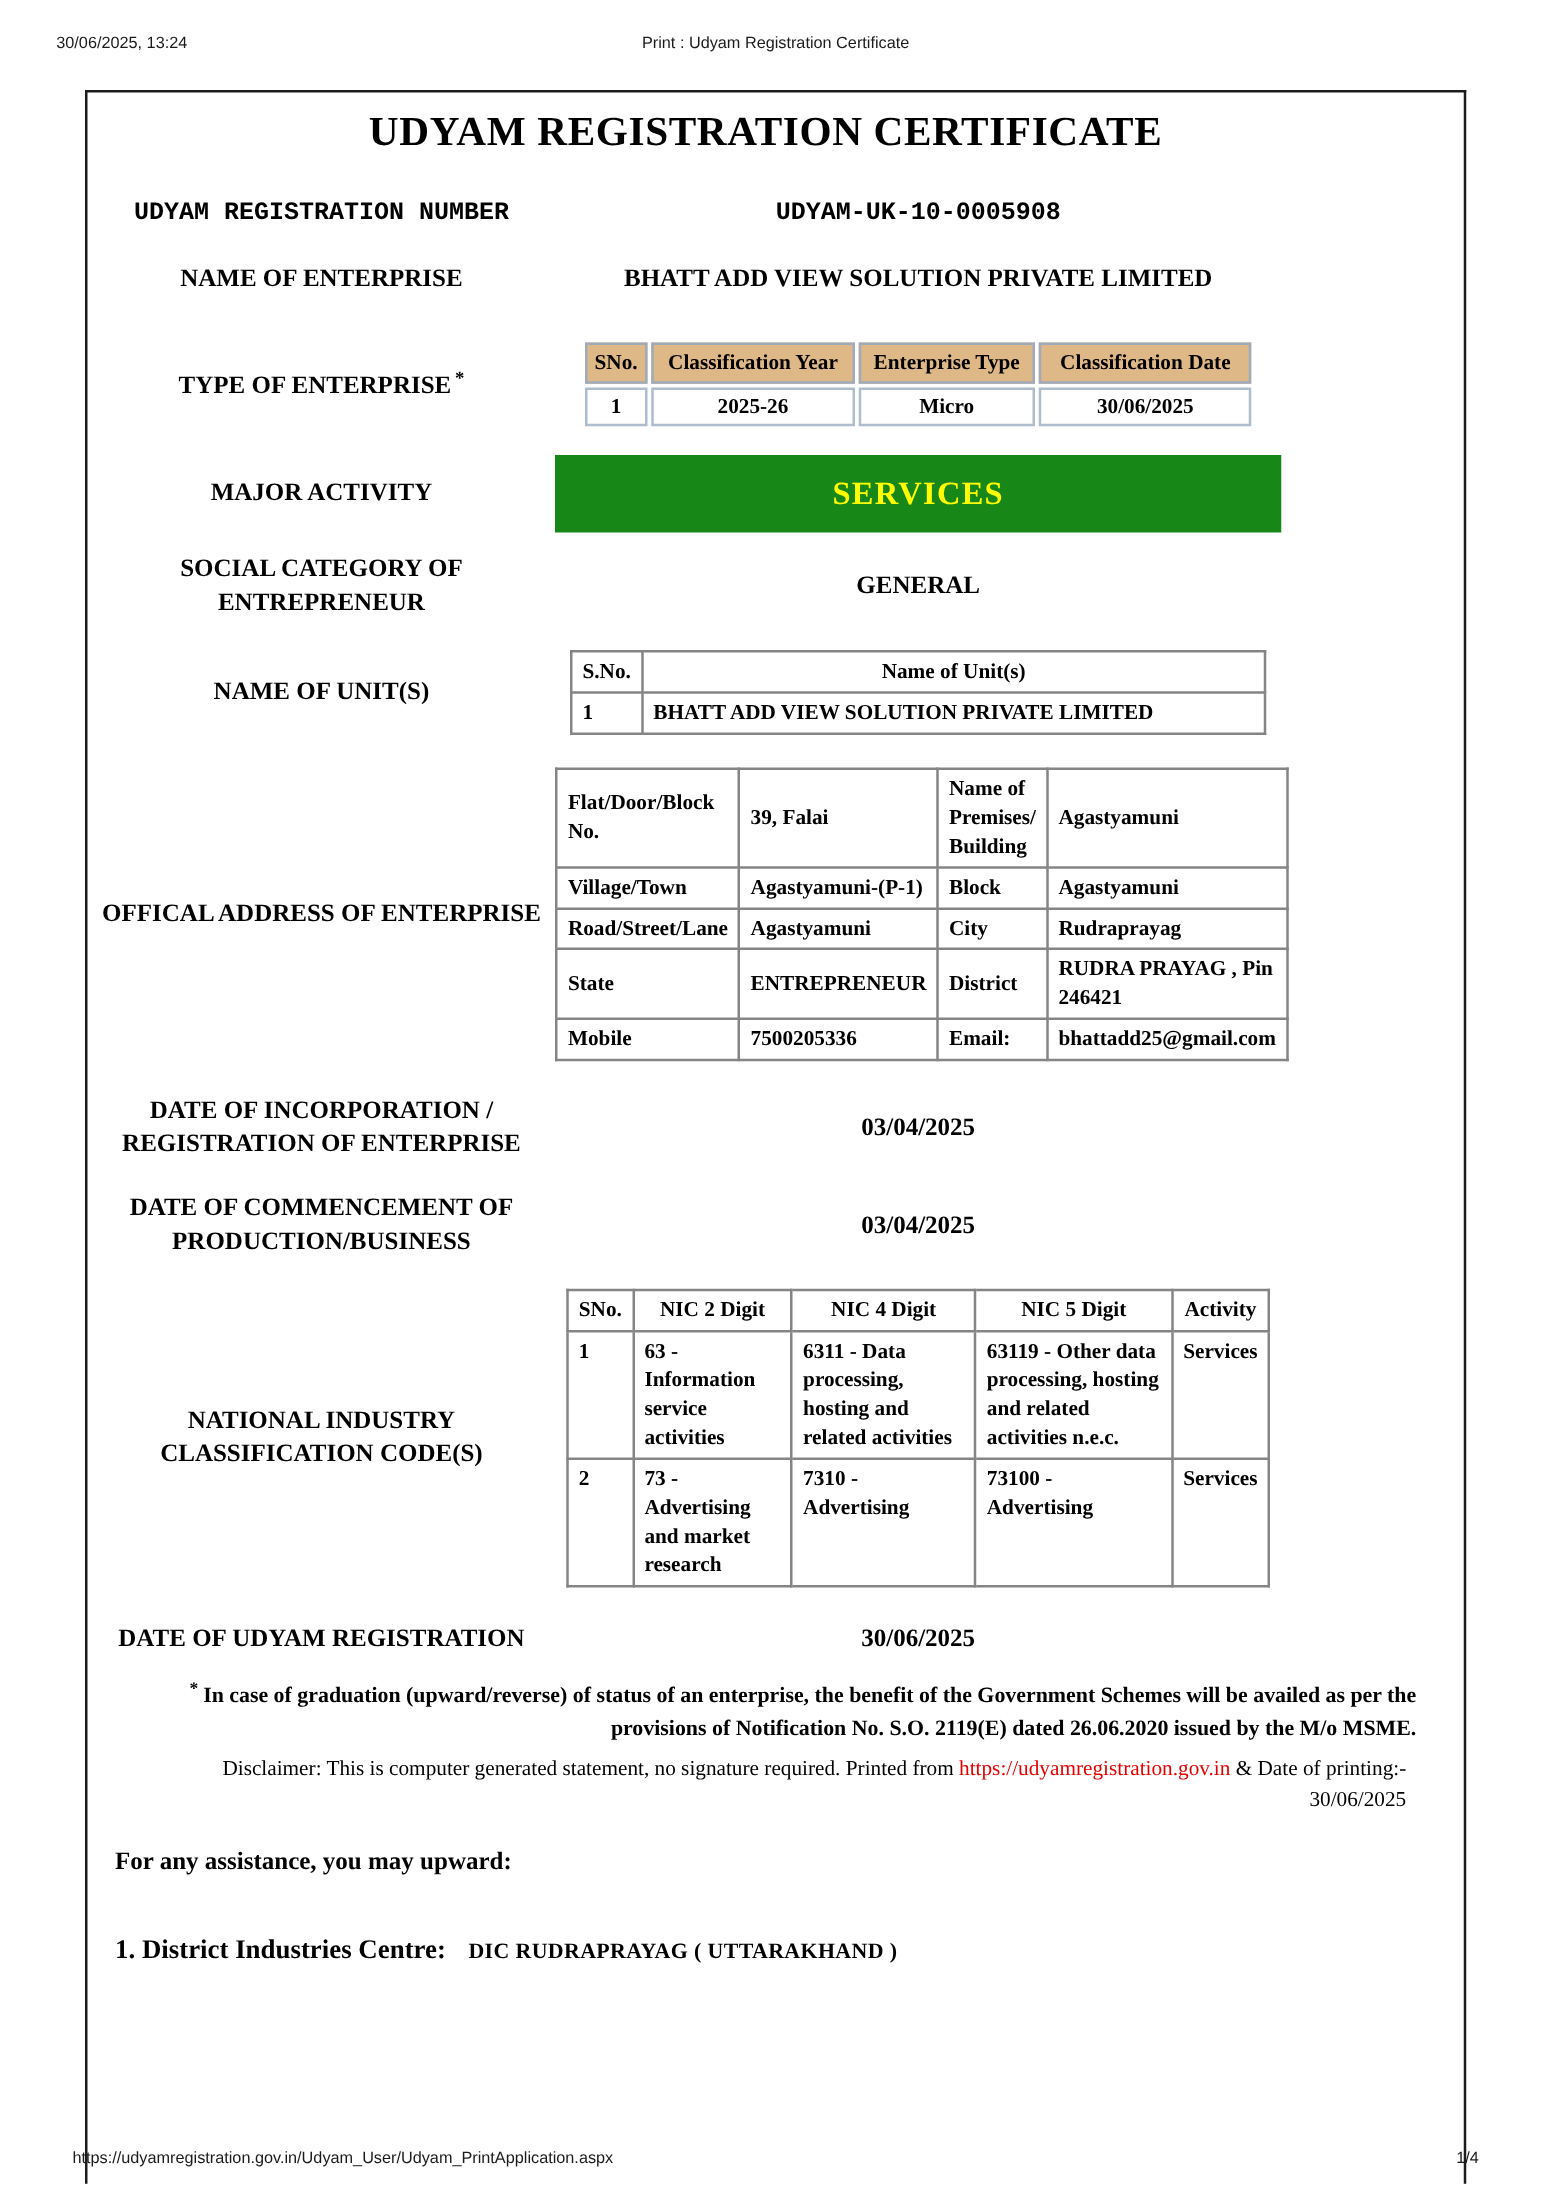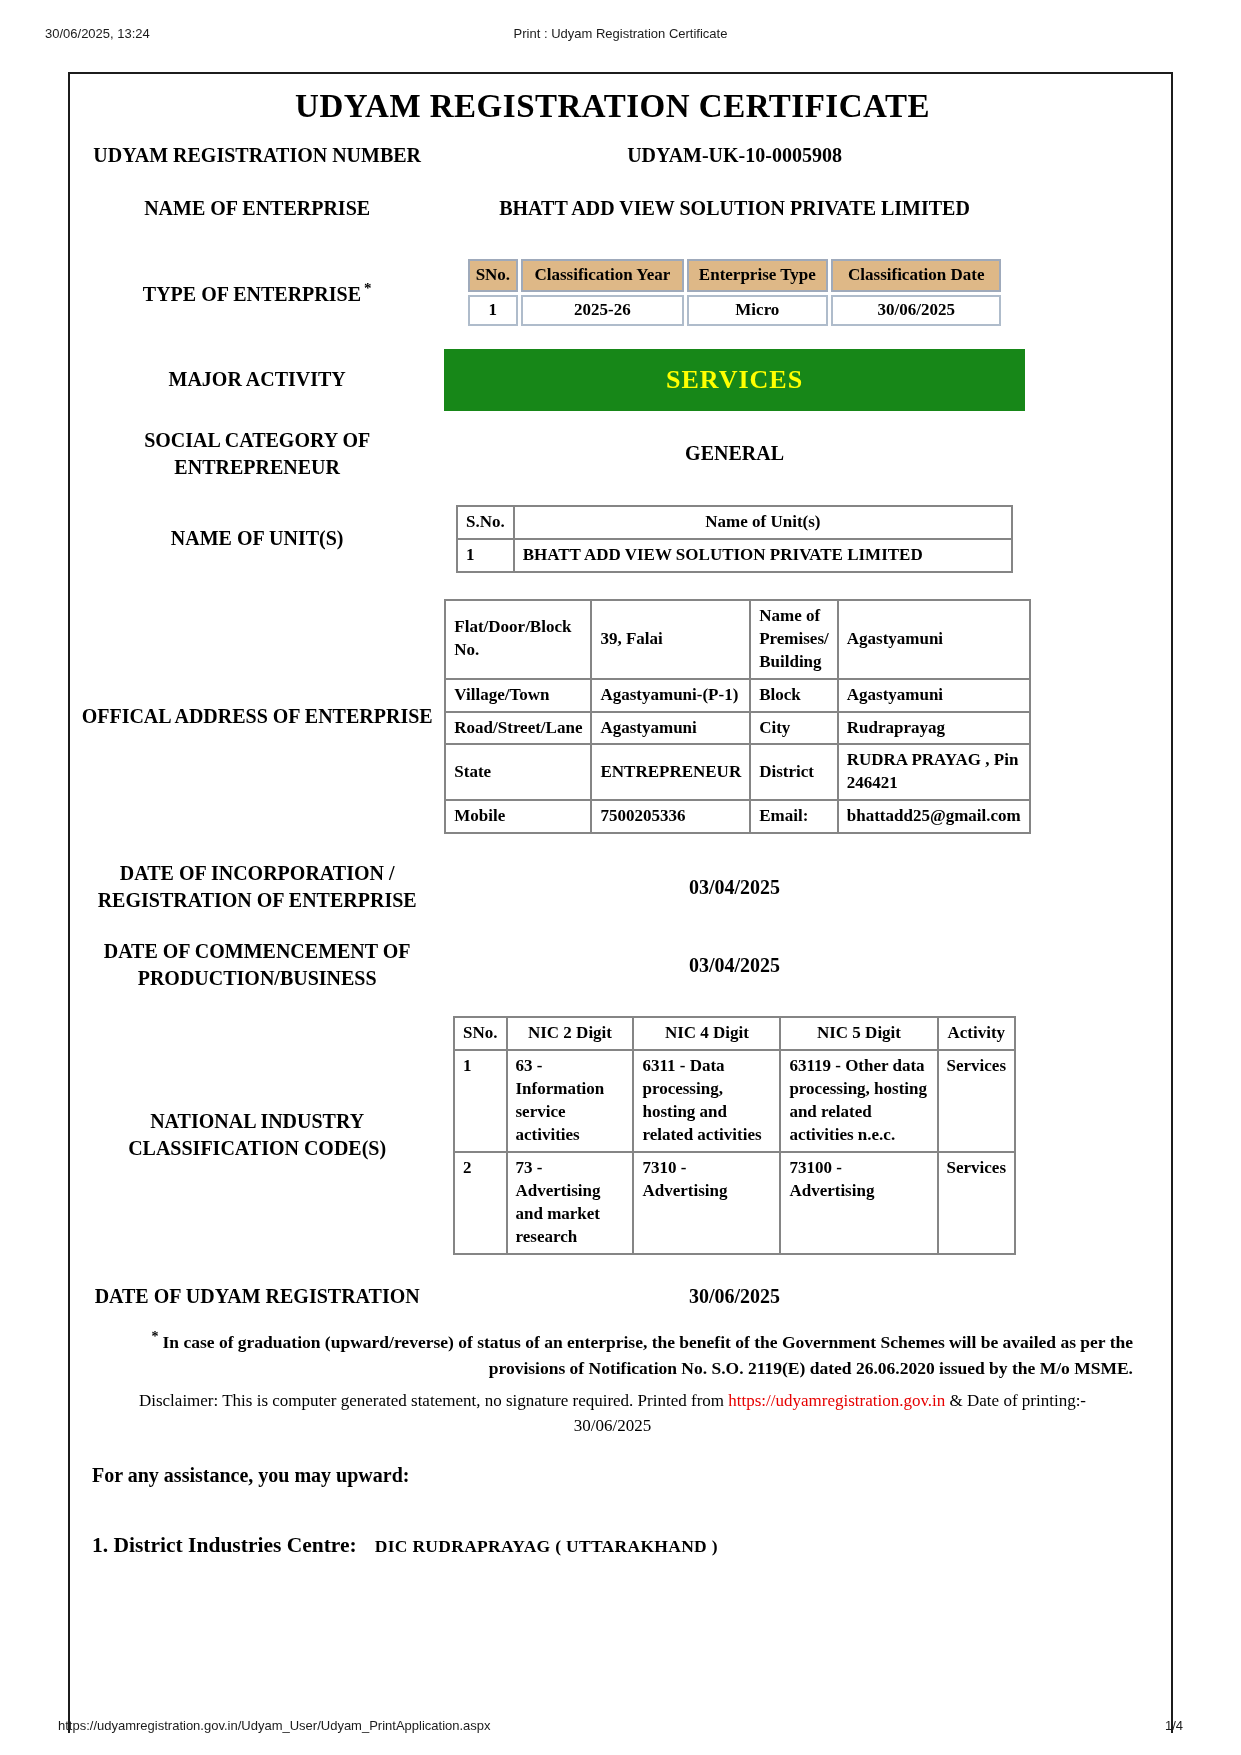--- a/index.html
+++ b/index.html
@@ -78,33 +78,33 @@
   table.nic col.n2{width:27%;} table.nic col.n3{width:29%;}
   table.nic col.n4{width:12%;}
   
   .footnote{
     margin:16px 22px 0 22px;font-size:17.5px;font-weight:700;line-height:1.5;
     text-align:right;
   }
   .footnote sup{font-size:14px;margin-right:4px;}
   .disclaimer{
     margin:8px 30px 0 30px;font-size:17px;font-weight:400;line-height:1.45;
-    text-align:center;
+    text-align:right;
   }
   .disclaimer a{color:#E60000;text-decoration:none;}
   .assistance{
     margin:26px 0 0 22px;font-size:20px;font-weight:700;text-align:left;
   }
   .dic-row{
     margin:46px 0 0 22px;display:flex;align-items:baseline;text-align:left;
   }
   .dic-label{font-size:21.5px;font-weight:700;}
   .dic-value{font-size:17.5px;font-weight:700;margin-left:18px;letter-spacing:0.3px;}
   
-  .m-urn{margin-top:17px;} .m-name{margin-top:26px;} .m-type{margin-top:34px;}
+  .m-urn{margin-top:32px;font-family:Liberation Mono, monospace;} .m-name{margin-top:26px;} .m-type{margin-top:34px;}
   .m-major{margin-top:20px;} .m-social{margin-top:16px;} .m-units{margin-top:24px;}
   .m-addr{margin-top:26px;} .m-inc{margin-top:26px;} .m-comm{margin-top:24px;}
   .m-nic{margin-top:24px;} .m-udyam{margin-top:28px;}
 </style>
 </head>
 <body>
 
 <div class="print-chrome print-header">
   <span class="datetime">30/06/2025, 13:24</span>
   <span class="doc-title">Print : Udyam Registration Certificate</span>

